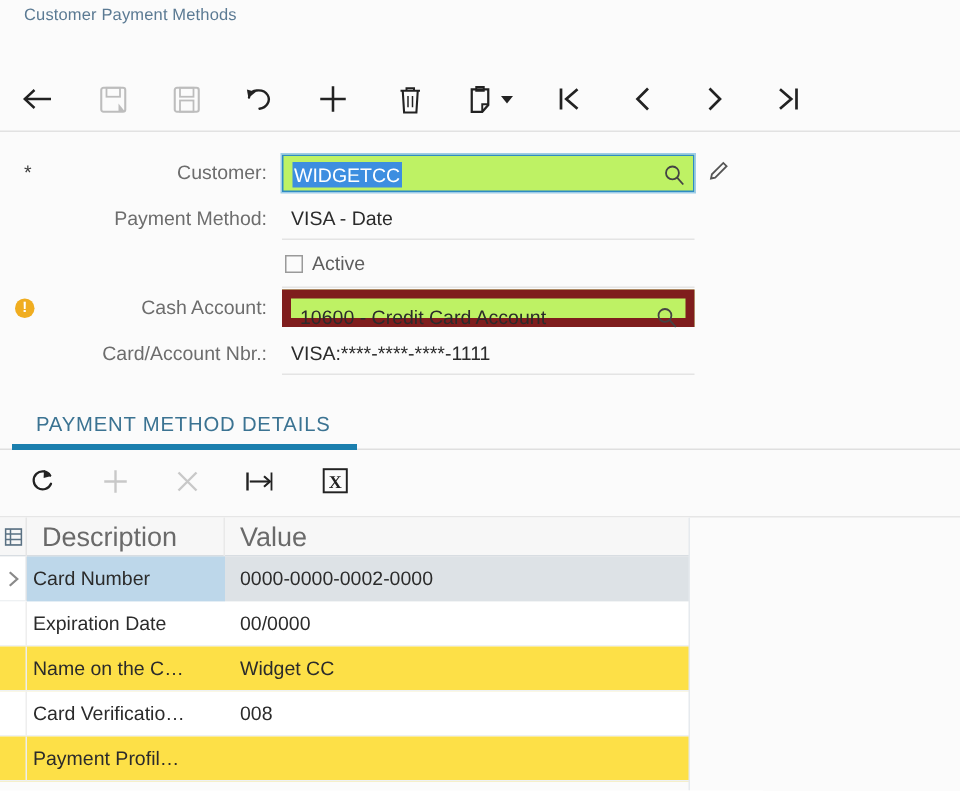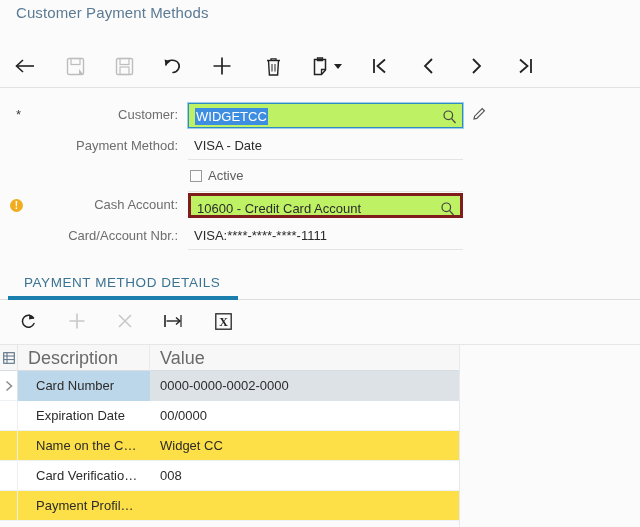--- a/index.html
+++ b/index.html
@@ -13,21 +13,21 @@
 
   #app { position: relative; width: 640px; height: 527px; background: #fbfbfb; }
 
   
   .header {
     position: absolute; left: 0; top: 0; width: 640px; height: 45px;
     background: #fbfbfb;
   }
   .breadcrumb {
     position: absolute; left: 16px; top: 4px;
-    font-size: 15px; color: #5b7a93; letter-spacing: 0.1px;
+    font-size: 11px; color: #5b7a93; letter-spacing: 0.1px;
   }
   .page-title {
     position: absolute; left: 16px; top: 20px;
     font-size: 19px; color: #2b2b2b; font-weight: 400; letter-spacing: 0.2px;
   }
 
   
   .toolbar {
     position: absolute; left: 0; top: 45px; width: 640px; height: 43px;
     background: #fbfbfb; border-bottom: 1px solid #e2e2e2;
@@ -61,21 +61,21 @@
     background: #f0ad20; color: #ffffff; font-size: 10px; font-weight: bold;
     line-height: 13px; text-align: center;
   }
 
   .inp {
     position: absolute; left: 188px; top: 2px; width: 275px; height: 25px;
     background: #bef264; font-size: 13px; color: #2b2b2b;
     padding: 0 24px 0 6px; line-height: 25px;
   }
   .inp.focused { border: 1px solid #2e8bc4; outline: 1px solid #9ecde8; }
-  .inp.error { border: 3px solid #7f1d1d; }
+  .inp.error { border: 6px solid #7f1d1d; }
   .inp .sel {
     background: #3d8ee0; color: #ffffff; padding: 1px 1px;
   }
   .search-ico { position: absolute; right: 5px; top: 4px; }
   .edit-ico { position: absolute; left: 471px; top: 5px; cursor: pointer; }
 
   .ro {
     position: absolute; left: 188px; top: 1px; width: 275px; height: 27px;
     border-bottom: 1px solid #e4e4e4;
     font-size: 13px; color: #2b2b2b; line-height: 26px; padding-left: 6px;
@@ -136,21 +136,21 @@
 
   .grow { position: relative; height: 30px; display: flex; background: #ffffff; }
   .grow.alt { background: #fde047; }
   .grow.selected { background: #dde2e6; }
   .g-ind {
     width: 18px; height: 30px; display: flex; align-items: center; justify-content: center;
     border-right: 1px solid #eeeeee; border-bottom: 1px solid #eef1f3;
   }
   .grow.selected .g-ind { background: #ffffff; border-right: 1px solid #dde2e6; }
   .g-desc {
-    width: 132px; font-size: 13px; color: #2b2b2b; line-height: 30px; padding-left: 18px;
+    width: 132px; font-size: 13px; color: #2b2b2b; line-height: 30px; padding-left: 4px;
     border-bottom: 1px solid #eef1f3; white-space: nowrap; overflow: hidden;
   }
   .grow.selected .g-desc { background: #bdd7ea; border-bottom: 1px solid #bdd7ea; }
   .g-val {
     width: 310px; font-size: 13px; color: #2b2b2b; line-height: 30px; padding-left: 10px;
     border-bottom: 1px solid #eef1f3; white-space: nowrap; overflow: hidden;
   }
   .grow.selected .g-val { border-bottom: 1px solid #dde2e6; }
   .g-rightline {
     position: absolute; left: 459px; top: 0; width: 1px; height: 182px; background: #e6eaee;

